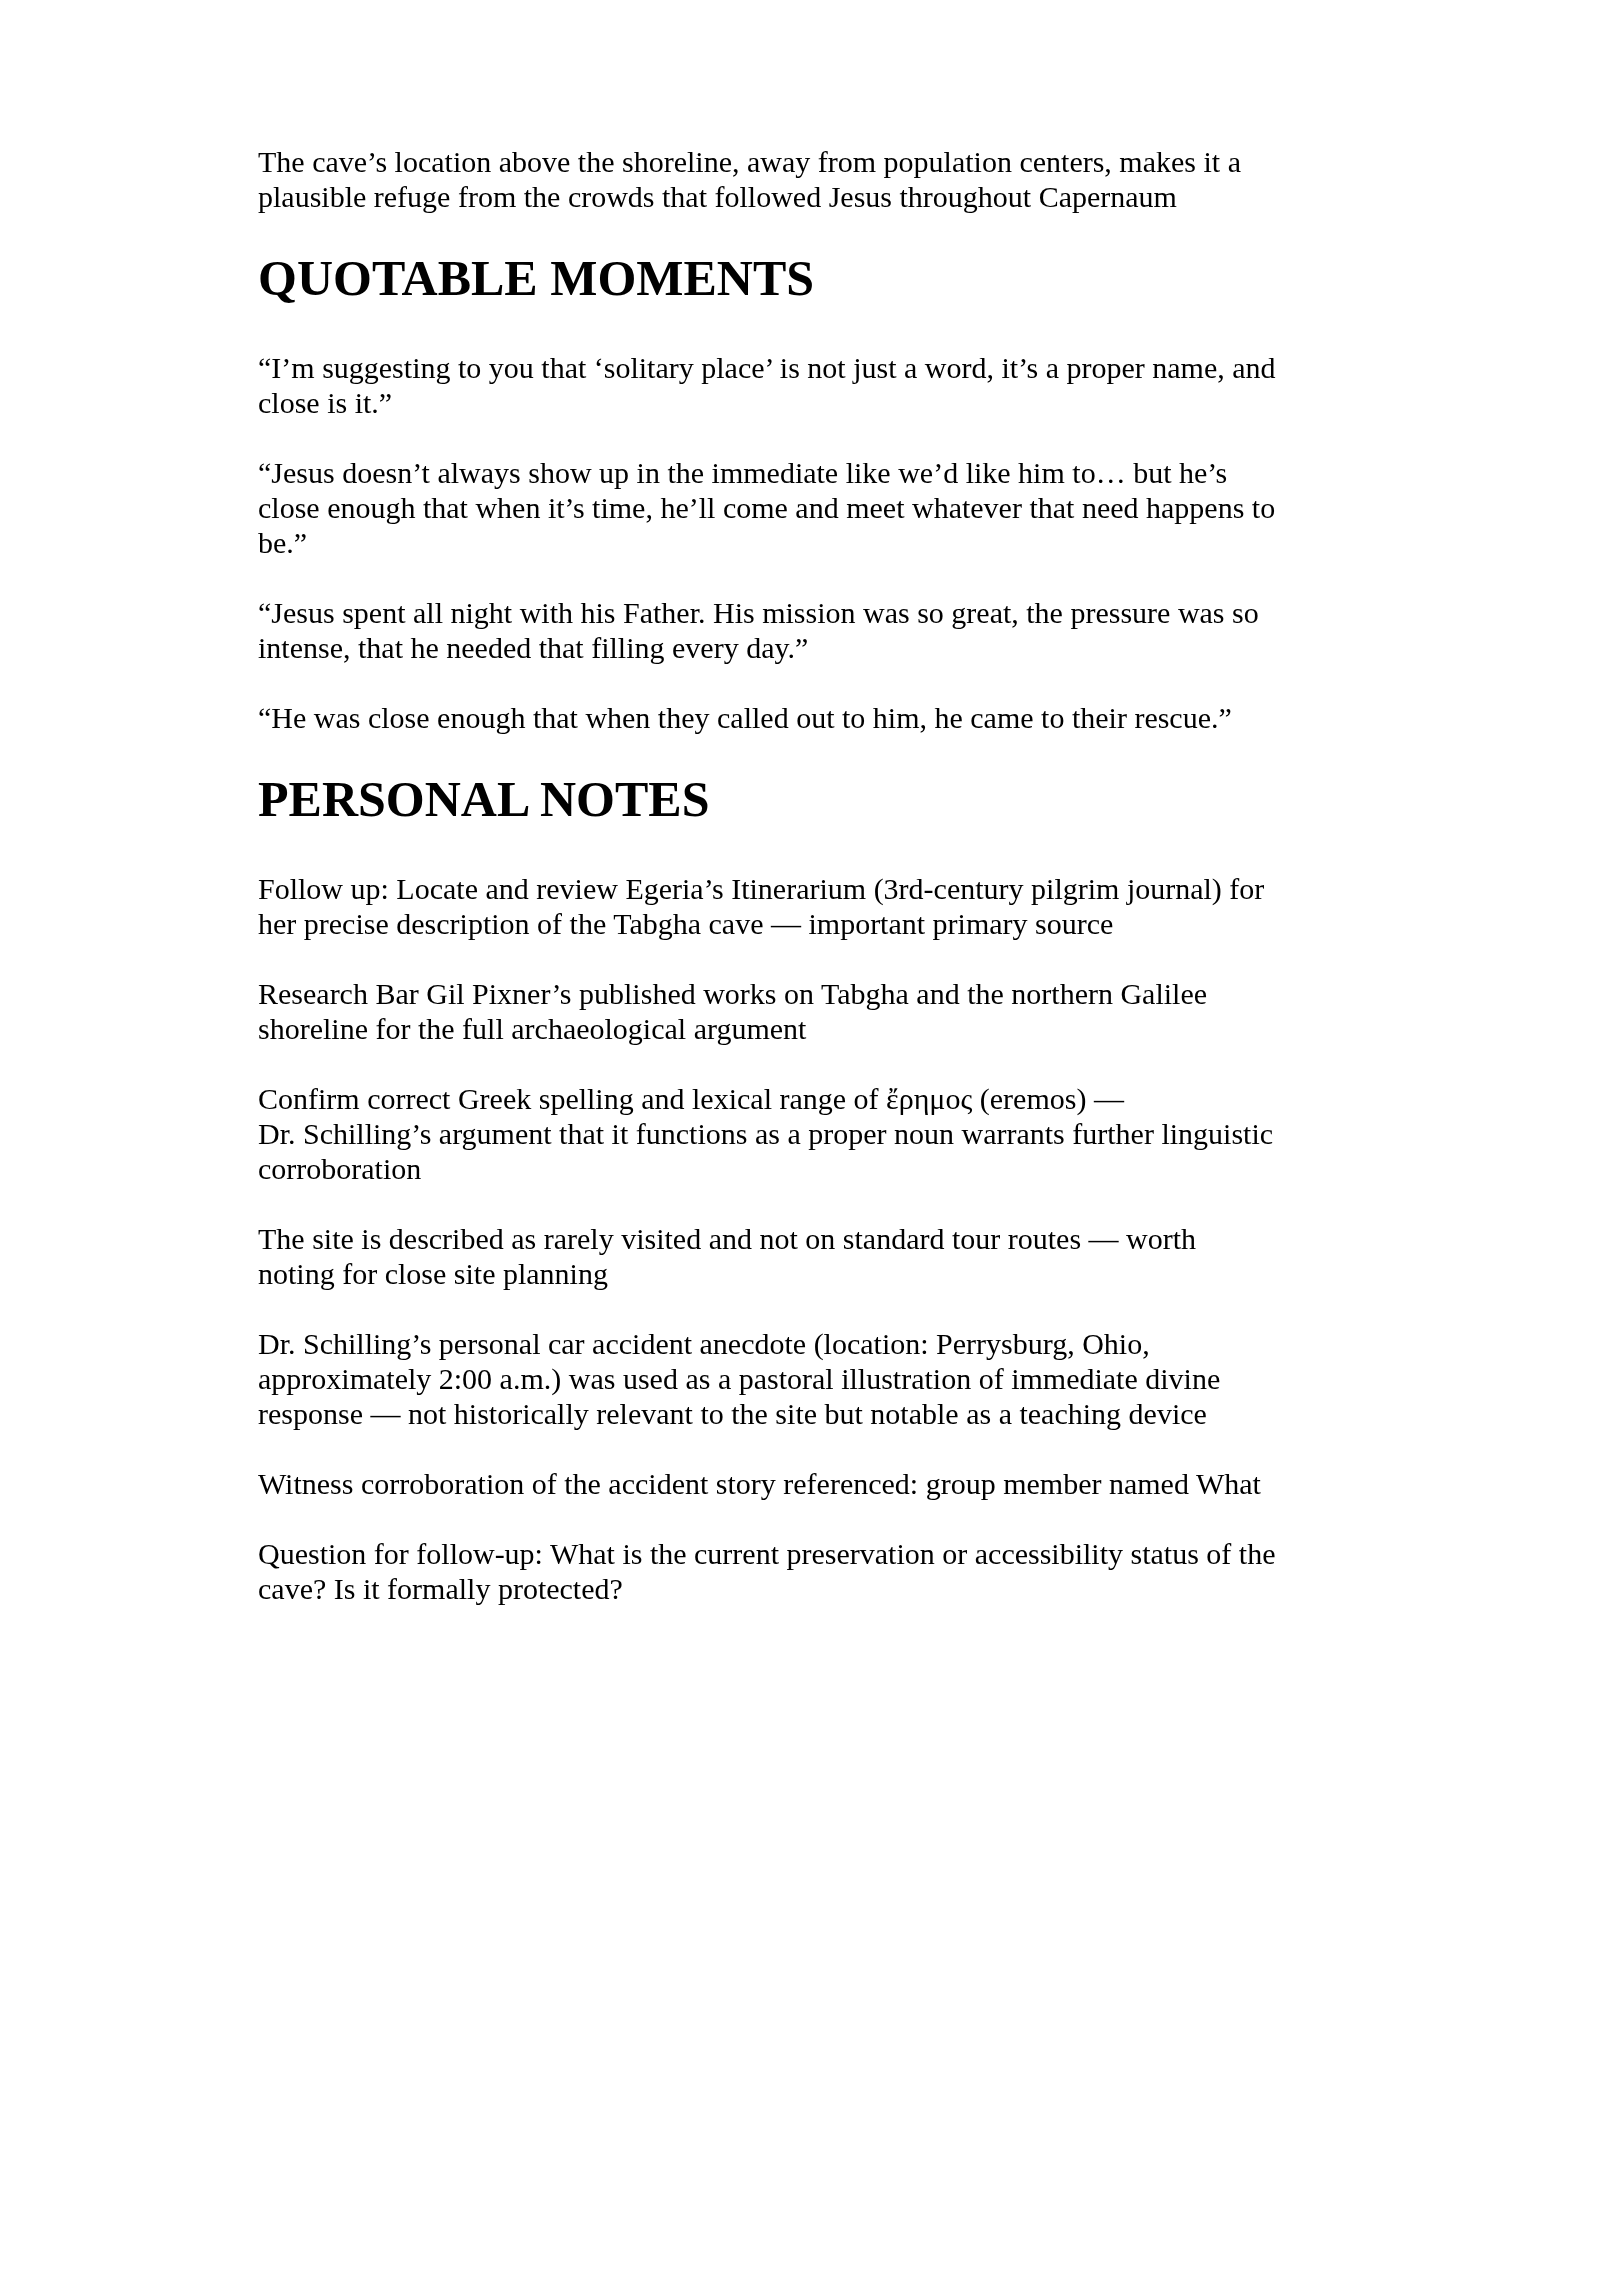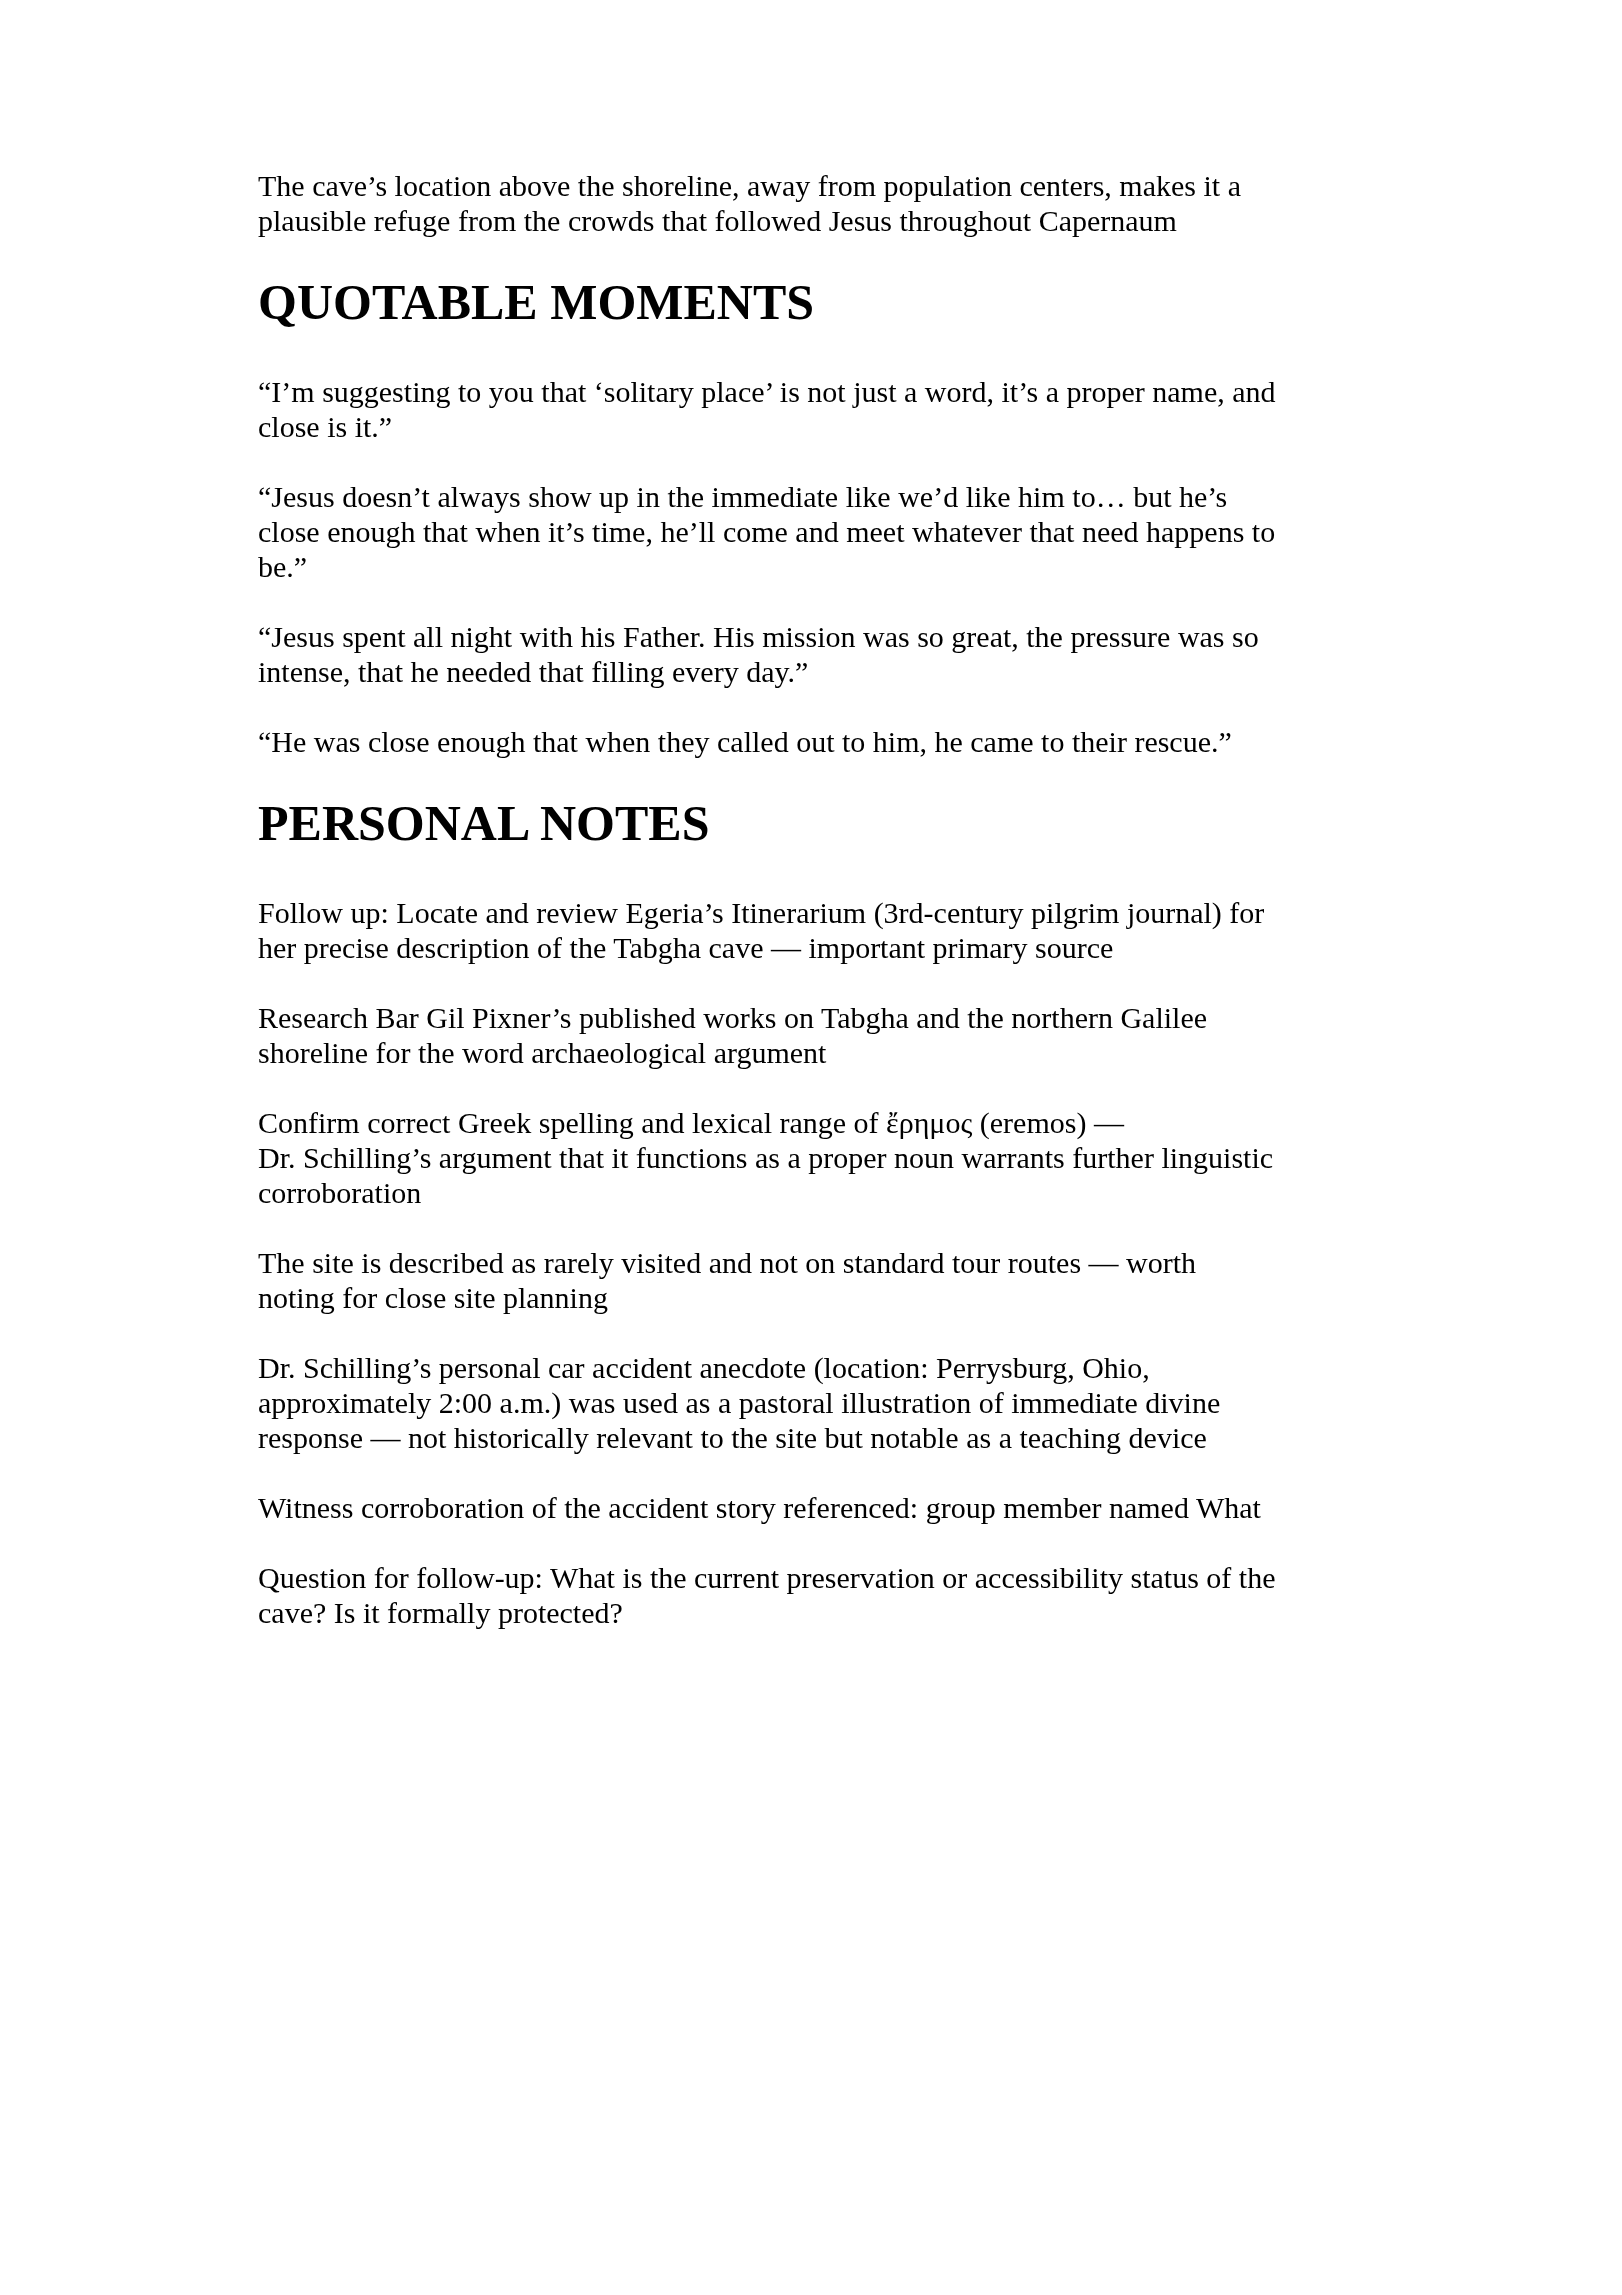--- a/index.html
+++ b/index.html
@@ -11,21 +11,21 @@
       width: 1623px;
       height: 2295px;
       position: relative;
       overflow: hidden;
       color: #000000;
       font-family: "Liberation Serif", "DejaVu Serif", serif;
     }
     .page {
       position: absolute;
       left: 258px;
-      top: 168px;
+      top: 144px;
       width: 1126px;
     }
     .para {
       font-size: 30px;
       line-height: 35px;
       margin: 0 0 35px 0;
       white-space: nowrap;
     }
     .para .line {
       display: block;
@@ -87,21 +87,21 @@
   <section class="section">
     <h1 id="notes-heading" class="heading">PERSONAL NOTES</h1>
 
     <p class="para">
       <span class="line">Follow up: Locate and review Egeria’s Itinerarium (3rd-century pilgrim journal) for</span>
       <span class="line">her precise description of the Tabgha cave — important primary source</span>
     </p>
 
     <p class="para">
       <span class="line">Research Bar Gil Pixner’s published works on Tabgha and the northern Galilee</span>
-      <span class="line">shoreline for the word archaeological argument</span>
+      <span class="line">shoreline for the full archaeological argument</span>
     </p>
 
     <p class="para">
       <span class="line">Confirm correct Greek spelling and lexical range of ἔρημος (eremos) —</span>
       <span class="line">Dr. Schilling’s argument that it functions as a proper noun warrants further linguistic</span>
       <span class="line">corroboration</span>
     </p>
 
     <p class="para">
       <span class="line">The site is described as rarely visited and not on standard tour routes — worth</span>

